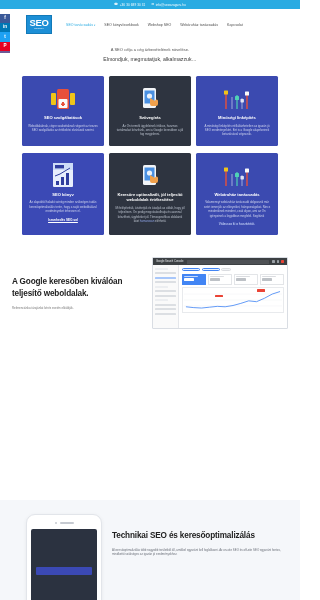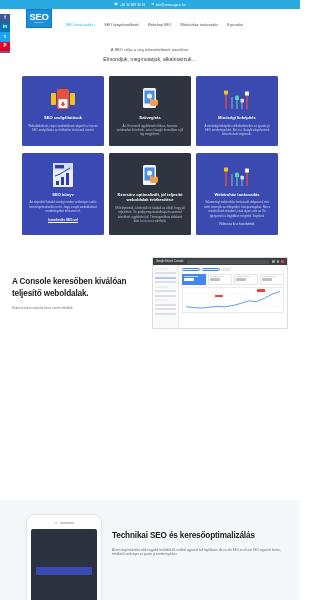--- a/index.html
+++ b/index.html
@@ -15,21 +15,21 @@
   .topbar {
     height: 9px; background: #29abe2;
     display: flex; align-items: center; justify-content: center;
     gap: 6px; color: #fff; font-size: 3.1px; letter-spacing: .1px;
   }
   .topbar .tb-item { display:flex; align-items:center; gap:1.5px; }
   .tb-glyph { font-size: 3.2px; line-height:1; }
 
   
   .header {
-    height: 31px; background:#fff; display:flex; 
+    height: 31px; background:#fff; display:flex; align-items:center;
     padding: 0 8px 0 26px; position:relative;
   }
   .logo {
     width: 26px; height: 19px; background:#1c8fd6;
     display:flex; flex-direction:column; align-items:center; justify-content:center;
     color:#fff; border: .7px solid #1279b8;
   }
   .logo-main { font-size: 9.5px; font-weight: 800; line-height: 8px; letter-spacing:-.3px; }
   .logo-sub { font-size: 2.3px; line-height: 3px; margin-top:.5px; letter-spacing:.1px; }
 
@@ -298,21 +298,21 @@
         </svg>
       </div>
       <div class="card-title">Webáruház tanácsadás</div>
       <div class="card-body">Valamennyi webáruház tanácsadó dolgozunk már ezért ismerjük az előnyeiket, hiányosságokat. Nincs mindenkinek mindent, csak olyan, ami az Ön igényeinek a legjobban megfelel. Segítünk</div>
       <div class="card-link plain">Válassza ki a hozzáértőt.</div>
     </div>
   </div>
 
   <div class="gsection">
     <div class="gtext">
-      <div class="gtitle">A Console keresőben kiválóan teljesítő weboldalak.</div>
+      <div class="gtitle">A Google keresőben kiválóan teljesítő weboldalak.</div>
       <div class="gsub">Referenciánkat árajánlat kérés esetén elküldjük.</div>
     </div>
 
     <div class="gshot">
       <div class="gs-top">
         <span class="gs-logo">Google Search Console</span>
         <span class="gs-search"></span>
         <span class="gs-icons">
           <span class="gs-dot"></span>
           <span class="gs-dot"></span>

